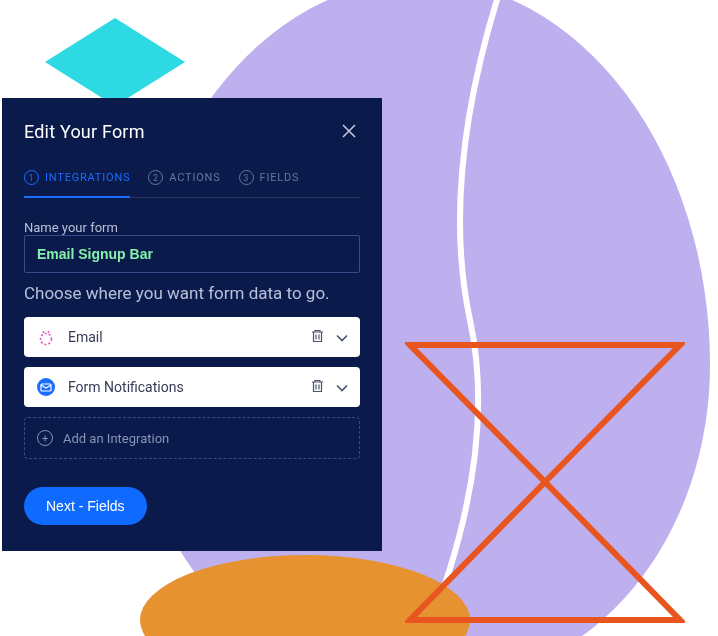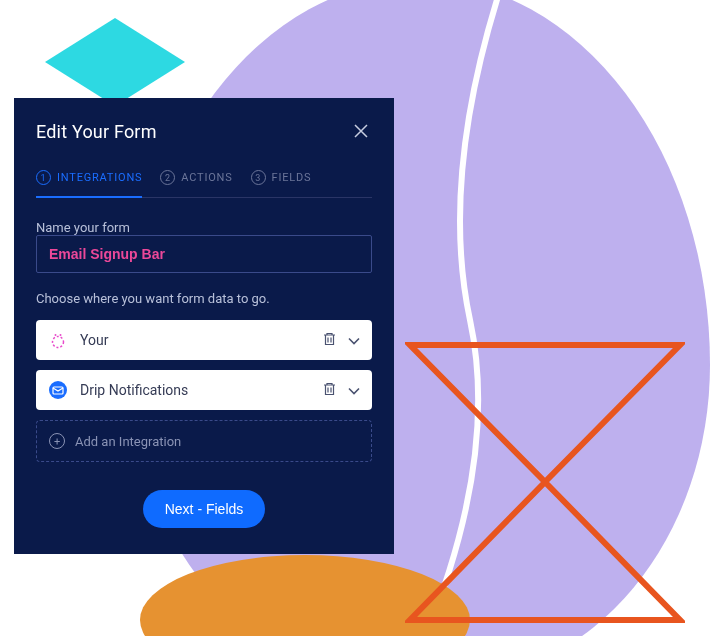--- a/index.html
+++ b/index.html
@@ -53,21 +53,21 @@
     position: absolute;
     left: 405px;
     top: 340px;
     width: 280px;
     height: 285px;
     z-index: 3;
   }
   
   .modal {
     position: absolute;
-    left: 14px;
+    left: 2px;
     top: 98px;
     width: 380px;
     background: #0a1a4a;
     color: #e8ecf5;
     z-index: 10;
     padding: 22px 22px 26px 22px;
     font-size: 14px;
   }
   .modal-header {
     display: flex;
@@ -124,29 +124,29 @@
     font-size: 9px;
   }
   .field-label {
     font-size: 13px;
     color: #b8c0d9;
   }
   .text-input {
     width: 100%;
     background: transparent;
     border: 1px solid #3a4a8a;
-    color: #ec4899;
+    color: #86efac;
     padding: 10px 12px;
     font-size: 14px;
     font-weight: 600;
     border-radius: 2px;
-    margin-bottom: 18px;
+    margin-bottom: 10px;
   }
   .help-text {
-    font-size: 13px;
+    font-size: 17px;
     color: #b8c0d9;
     margin-bottom: 14px;
   }
   .integration-row {
     background: #fff;
     color: #1a2240;
     border-radius: 4px;
     padding: 10px 12px;
     display: flex;
     align-items: center;
@@ -187,21 +187,21 @@
     border: 1.5px solid #8a93b5;
     border-radius: 50%;
     display: inline-flex;
     align-items: center;
     justify-content: center;
     font-size: 11px;
     line-height: 1;
   }
   .footer {
     display: flex;
-    justify-content: center;
+    justify-content: flex-start;
   }
   .next-btn {
     background: #0f6bff;
     color: #fff;
     border: none;
     border-radius: 20px;
     padding: 11px 22px;
     font-size: 14px;
     font-weight: 500;
     cursor: pointer;
@@ -251,21 +251,21 @@
   <div class="help-text">Choose where you want form data to go.</div>
 
   <div class="integration-row">
     <span class="int-icon">
       <svg width="18" height="18" viewBox="0 0 18 18">
         <circle cx="9" cy="11" r="5.5" fill="none" stroke="#e84acb" stroke-width="1.5" stroke-dasharray="2 2"></circle>
         <circle cx="6.5" cy="4" r="1" fill="#e84acb"></circle>
         <circle cx="11.5" cy="4" r="1" fill="#e84acb"></circle>
       </svg>
     </span>
-    <span class="int-label">Your</span>
+    <span class="int-label">Email</span>
     <span class="int-actions">
       <span>
         <svg width="13" height="14" viewBox="0 0 13 14">
           <path d="M1 3 h11 M4 3 V1.5 h5 V3 M2.5 3 v9.5 h8 V3 M5 5.5 v5 M8 5.5 v5" stroke="#4a5270" stroke-width="1.2" fill="none"></path>
         </svg>
       </span>
       <span>
         <svg width="12" height="8" viewBox="0 0 12 8">
           <path d="M1 1.5 L6 6.5 L11 1.5" stroke="#4a5270" stroke-width="1.6" fill="none"></path>
         </svg>
@@ -274,21 +274,21 @@
   </div>
 
   <div class="integration-row">
     <span class="int-icon">
       <svg width="20" height="20" viewBox="0 0 20 20">
         <circle cx="10" cy="10" r="9" fill="#1a6dff"></circle>
         <rect x="5" y="7" width="10" height="7" rx="1" fill="none" stroke="#fff" stroke-width="1.2"></rect>
         <path d="M5 8 L10 11 L15 8" stroke="#fff" stroke-width="1.2" fill="none"></path>
       </svg>
     </span>
-    <span class="int-label">Drip Notifications</span>
+    <span class="int-label">Form Notifications</span>
     <span class="int-actions">
       <span>
         <svg width="13" height="14" viewBox="0 0 13 14">
           <path d="M1 3 h11 M4 3 V1.5 h5 V3 M2.5 3 v9.5 h8 V3 M5 5.5 v5 M8 5.5 v5" stroke="#4a5270" stroke-width="1.2" fill="none"></path>
         </svg>
       </span>
       <span>
         <svg width="12" height="8" viewBox="0 0 12 8">
           <path d="M1 1.5 L6 6.5 L11 1.5" stroke="#4a5270" stroke-width="1.6" fill="none"></path>
         </svg>

